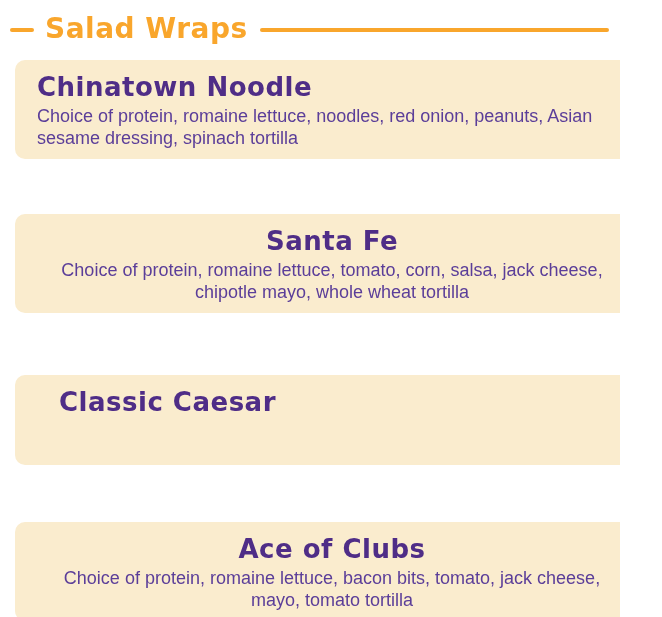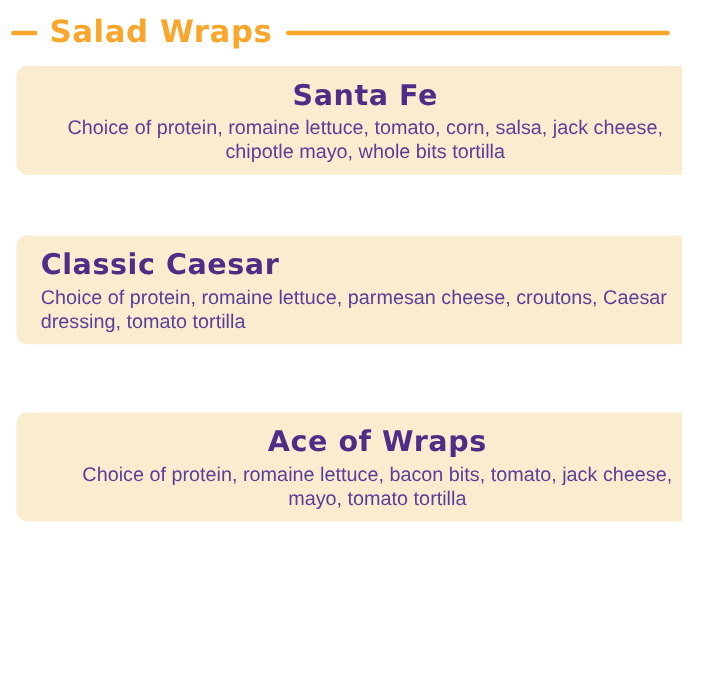--- a/index.html
+++ b/index.html
@@ -74,31 +74,34 @@
 <div class="page">
 
   <header class="section-header">
     <div class="rule rule-left"></div>
     <h1 class="section-title">Salad Wraps</h1>
     <div class="rule rule-right"></div>
   </header>
 
   <main class="menu-list">
 
+    <section class="card">
+      <h2 class="item-name">Chinatown Noodle</h2>
+      <p class="item-desc">Choice of protein, romaine lettuce, noodles, red onion, peanuts, Asian sesame dressing, spinach tortilla</p>
+    </section>
 
     <section class="card card--right">
       <h2 class="item-name">Santa Fe</h2>
-      <p class="item-desc">Choice of protein, romaine lettuce, tomato, corn, salsa, jack cheese, chipotle mayo, whole bits tortilla</p>
+      <p class="item-desc">Choice of protein, romaine lettuce, tomato, corn, salsa, jack cheese, chipotle mayo, whole wheat tortilla</p>
     </section>
 
     <section class="card">
       <h2 class="item-name">Classic Caesar</h2>
-      <p class="item-desc">Choice of protein, romaine lettuce, parmesan cheese, croutons, Caesar dressing, tomato tortilla</p>
     </section>
 
     <section class="card card--right">
-      <h2 class="item-name">Ace of Wraps</h2>
+      <h2 class="item-name">Ace of Clubs</h2>
       <p class="item-desc">Choice of protein, romaine lettuce, bacon bits, tomato, jack cheese, mayo, tomato tortilla</p>
     </section>
 
   </main>
 
 </div>
 
 </body></html>

